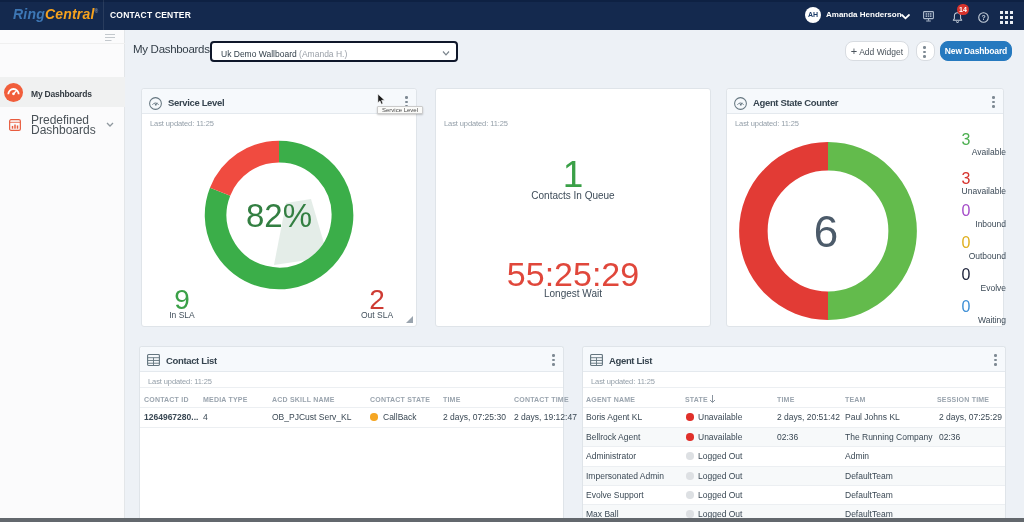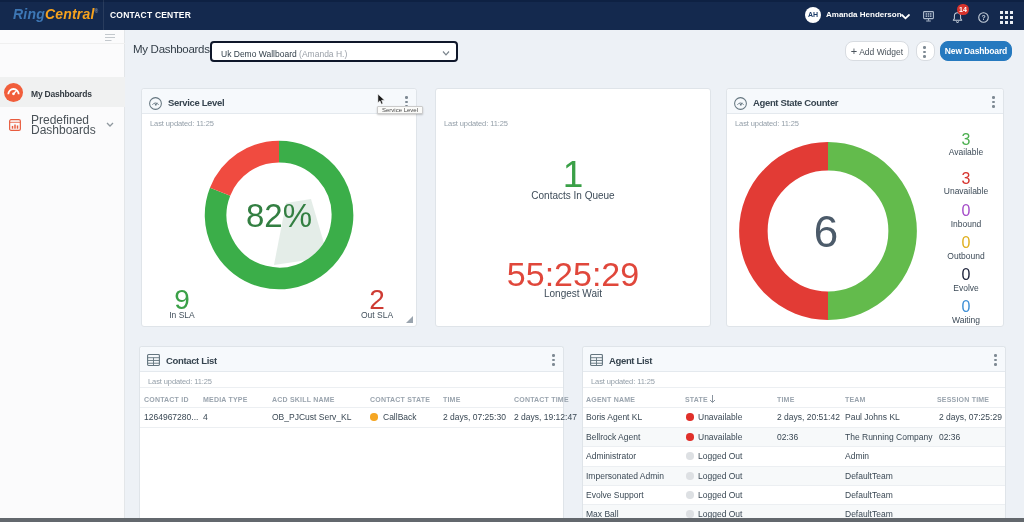--- a/index.html
+++ b/index.html
@@ -67,21 +67,21 @@
 
 #qc-1 { left:435px; top:156px; width:276px; font-size:37px; color:#3AA047; }
 #qc-ciq { left:435px; top:191px; width:276px; font-size:10px; color:#3E4C59; }
 #qc-time { left:435px; top:257px; width:276px; font-size:34px; color:#E0473B; }
 #qc-lw { left:435px; top:289px; width:276px; font-size:10px; color:#3E4C59; }
 
 
 #as-donut { position:absolute; left:1px; top:42px; }
 #as-6 { position:absolute; left:19px; top:121px; width:160px; text-align:center; font-size:44px; color:#4C5B6A; line-height:1; }
 .leg-num { position:absolute; left:926px; width:80px; text-align:center; font-size:16px; line-height:1; }
-.leg-lab { position:absolute; left:926px; width:80px; text-align:center; font-size:8.5px; color:#3C4A57; }
+.leg-lab { position:absolute; left:926px; width:80px; text-align:right; font-size:8.5px; color:#3C4A57; }
 
 
 .thead { position:absolute; font-size:7px; font-weight:bold; color:#9AA4AE; letter-spacing:0.2px; white-space:nowrap; }
 .tcell { position:absolute; font-size:8.5px; color:#3A4854; white-space:nowrap; }
 .rline { position:absolute; left:0; right:0; height:1px; background:#ECEFF2; }
 .dot { position:absolute; width:7.5px; height:7.5px; border-radius:50%; }
 .zebra { position:absolute; left:0; right:0; height:19px; background:#F7F9FA; }
 
 #botbar { position:absolute; left:0; top:518px; width:1024px; height:4px; background:#63686D; }
 </style>
@@ -275,21 +275,21 @@
   </div>
   <div class="lastupd">Last updated: 11:25</div>
   <div class="rline" style="top:40px;"></div>
   <div class="thead" style="left:4px; top:49px;">CONTACT ID</div>
   <div class="thead" style="left:63px; top:49px;">MEDIA TYPE</div>
   <div class="thead" style="left:132px; top:49px;">ACD SKILL NAME</div>
   <div class="thead" style="left:230px; top:49px;">CONTACT STATE</div>
   <div class="thead" style="left:303px; top:49px;">TIME</div>
   <div class="thead" style="left:374px; top:49px;">CONTACT TIME</div>
   <div class="rline" style="top:60px;"></div>
-  <div class="tcell" style="left:4px; top:65px;">1264967280...</div>
+  <div class="tcell" style="left:4px; top:65px;font-weight:bold;">1264967280...</div>
   <div class="tcell" style="left:63px; top:65px;">4</div>
   <div class="tcell" style="left:132px; top:65px;">OB_PJCust Serv_KL</div>
   <div class="dot" style="left:230px; top:66px; background:#F5A623;"></div>
   <div class="tcell" style="left:243px; top:65px;">CallBack</div>
   <div class="tcell" style="left:303px; top:65px;">2 days, 07:25:30</div>
   <div class="tcell" style="left:374px; top:65px;">2 days, 19:12:47</div>
   <div class="rline" style="top:80px;"></div>
 </div>
 
 <div class="card" id="card-al">

